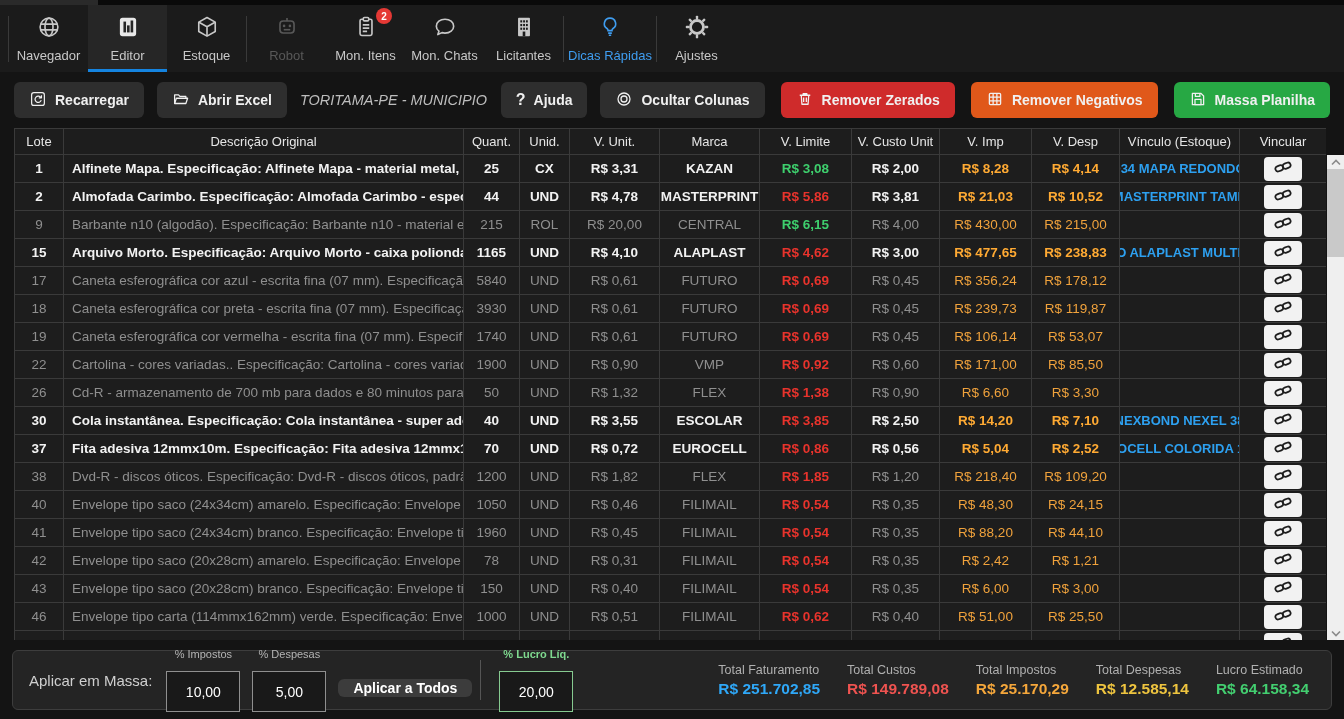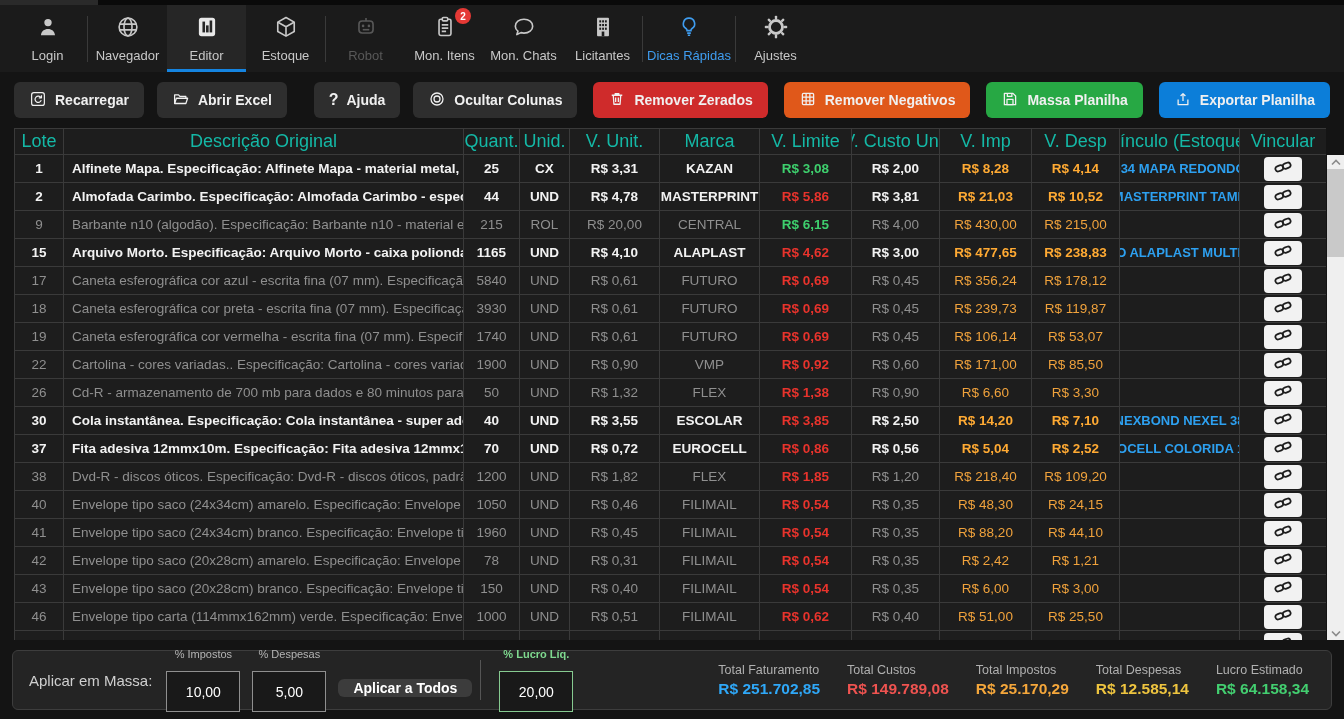--- a/index.html
+++ b/index.html
@@ -36,21 +36,21 @@
   .qmark { font-weight:700; font-size:16px; }
   .right-group { margin-left:auto; display:flex; gap:16px; }
   
   .table-wrap { position:relative; margin-left:14px; height:512px; overflow:hidden; }
   .grid-row { display:grid;
     grid-template-columns:50px 400px 56px 50px 90px 100px 92px 88px 92px 88px 120px 86px; }
   .cell { height:28px; border-right:1px solid #3a3a3a; border-bottom:1px solid #3a3a3a;
     display:flex; align-items:center; justify-content:center; overflow:hidden;
     white-space:nowrap; font-size:13.5px; background:#1d1d1d; }
   .grid-row .cell:first-child { border-left:1px solid #3a3a3a; }
-  .thead .cell { height:27px; color:#14b8a6; font-size:18px; border-top:1px solid #3a3a3a; }
+  .thead .cell { height:27px; color:#e5e5e5; font-size:13px; border-top:1px solid #3a3a3a; }
   .c-desc { justify-content:flex-start; padding:0 8px; }
   .c-lote,.c-desc,.c-num,.c-marca,.c-custo { color:#8f8f8f; }
   .bold .c-lote,.bold .c-desc,.bold .c-num,.bold .c-marca,.bold .c-custo
     { color:#f2f2f2; font-weight:700; }
   .c-limite { font-weight:700; }
   .lim-green { color:#3ecf6d; } .lim-red { color:#e8332c; }
   .c-orange { color:#f0a23c; }
   .bold .c-orange { color:#ffaa33; font-weight:700; }
   .c-vinculo { color:#2da0f0; font-weight:700; font-size:13px; }
   .c-link { border-right:none; }
@@ -86,26 +86,20 @@
   .v-des { color:#eec43f; } .v-luc { color:#43cf70; }
 </style>
 </head>
 <body>
 
 <div class="nav">
   <div class="nav-strip">
     <div class="nav-strip-tab"></div>
   </div>
   <div class="nav-items">
-    <div class="nav-item">
-      <span><svg viewBox="0 0 24 24" width="26" height="26">
-            <path fill="currentColor" d="M12 4.5a3.4 3.4 0 110 6.8 3.4 3.4 0 010-6.8zM5.5 19.5c.4-3.6 3-5.7 6.5-5.7s6.1 2.1 6.5 5.7z"></path>
-          </svg></span>
-      <span class="nav-lbl">Login</span>
-    </div>
     <div class="nav-divider"></div>
     <div class="nav-item">
       <span><svg viewBox="0 0 24 24" width="26" height="26" fill="none" stroke="currentColor" stroke-width="1.5">
             <circle cx="12" cy="12" r="8.2"></circle>
             <ellipse cx="12" cy="12" rx="3.7" ry="8.2"></ellipse>
             <path d="M4.3 9.3h15.4M4.3 14.7h15.4"></path>
           </svg></span>
       <span class="nav-lbl">Navegador</span>
     </div>
     <div class="nav-item active">
@@ -237,27 +231,20 @@
           </svg></span>
       <span>Remover Negativos</span>
     </button>
     <button class="tb-btn green">
       <span><svg viewBox="0 0 24 24" width="18" height="18" fill="none" stroke="currentColor" stroke-width="1.7" stroke-linejoin="round">
             <path d="M4.5 4.5h11.5l3.5 3.5v11.5H4.5z"></path>
             <rect x="8" y="12.5" width="8" height="7"></rect>
             <path d="M8.5 4.5v4h6v-4"></path>
           </svg></span>
       <span>Massa Planilha</span>
-    </button>
-    <button class="tb-btn blue">
-      <span><svg viewBox="0 0 24 24" width="18" height="18" fill="none" stroke="currentColor" stroke-width="1.7" stroke-linejoin="round">
-            <path d="M12 14.5V4.8M8.8 8L12 4.8 15.2 8"></path>
-            <path d="M5.5 12.5v7h13v-7"></path>
-          </svg></span>
-      <span>Exportar Planilha</span>
     </button>
   </div>
 </div>
 
 <div class="table-wrap">
   <div class="grid-row thead">
     <div class="cell">Lote</div>
     <div class="cell">Descrição Original</div>
     <div class="cell">Quant.</div>
     <div class="cell">Unid.</div>

